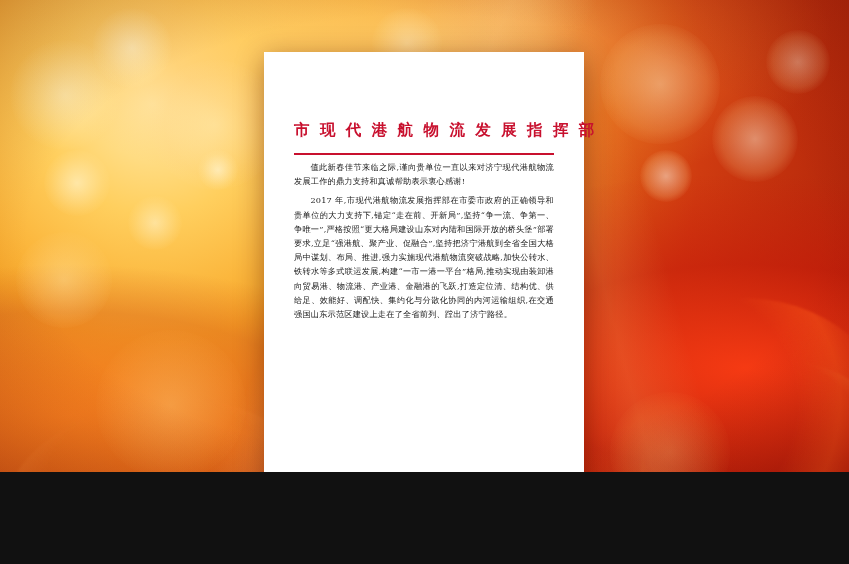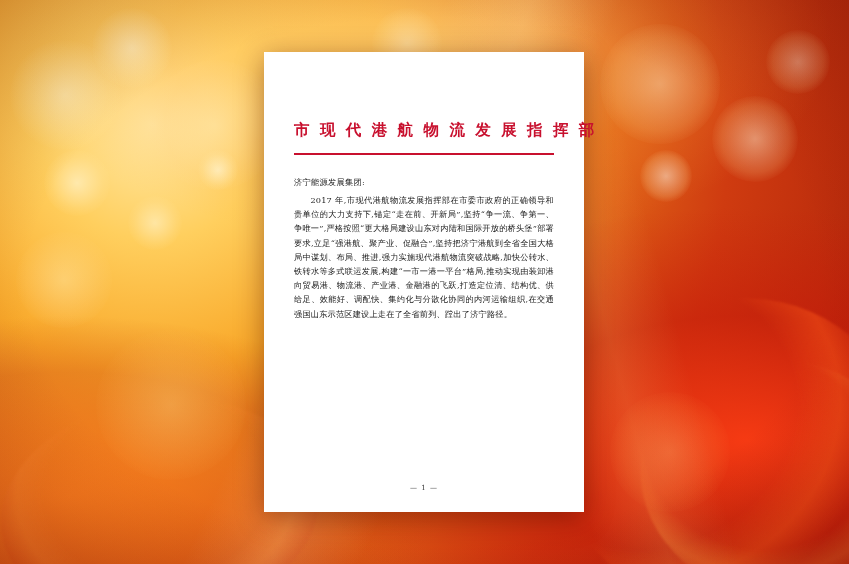--- a/index.html
+++ b/index.html
@@ -9,21 +9,21 @@
   body {
     width: 849px;
     height: 564px;
     overflow: hidden;
     font-family: "Liberation Serif", serif;
     background: #111;
   }
   .stage {
     position: relative;
     width: 849px;
-    height: 564px;
+    height: 472px;
     overflow: hidden;
   }
   
   .bg-base {
     position: absolute;
     inset: 0;
     background:
       radial-gradient(circle at 18% 22%, #ffe9a8 0%, #ffcf5e 14%, #f9a829 30%, #e8761a 48%, #cf3b10 70%, #a81d08 100%);
   }
   .bg-warp {
@@ -158,22 +158,22 @@
   <div class="bg-vignette"></div>
 
   <div class="page">
     <div class="page-inner">
 
       <div class="doc-title">市 现 代 港 航 物 流 发 展 指 挥 部</div>
 
       <div class="red-rule"></div>
 
 
-      <div class="salutation">济宁能源发展集团:</div>
 
+      <div class="body-par">值此新春佳节来临之际,谨向贵单位一直以来对济宁现代港航物流发展工作的鼎力支持和真诚帮助表示衷心感谢!</div>
 
       <div class="body-par">2017 年,市现代港航物流发展指挥部在市委市政府的正确领导和贵单位的大力支持下,锚定“走在前、开新局”,坚持“争一流、争第一、争唯一”,严格按照“更大格局建设山东对内陆和国际开放的桥头堡”部署要求,立足“强港航、聚产业、促融合”,坚持把济宁港航到全省全国大格局中谋划、布局、推进,强力实施现代港航物流突破战略,加快公转水、铁转水等多式联运发展,构建“一市一港一平台”格局,推动实现由装卸港向贸易港、物流港、产业港、金融港的飞跃,打造定位清、结构优、供给足、效能好、调配快、集约化与分散化协同的内河运输组织,在交通强国山东示范区建设上走在了全省前列、蹚出了济宁路径。</div>
 
 
       <div class="page-number">— 1 —</div>
     </div>
   </div>
 
 </div>
 

